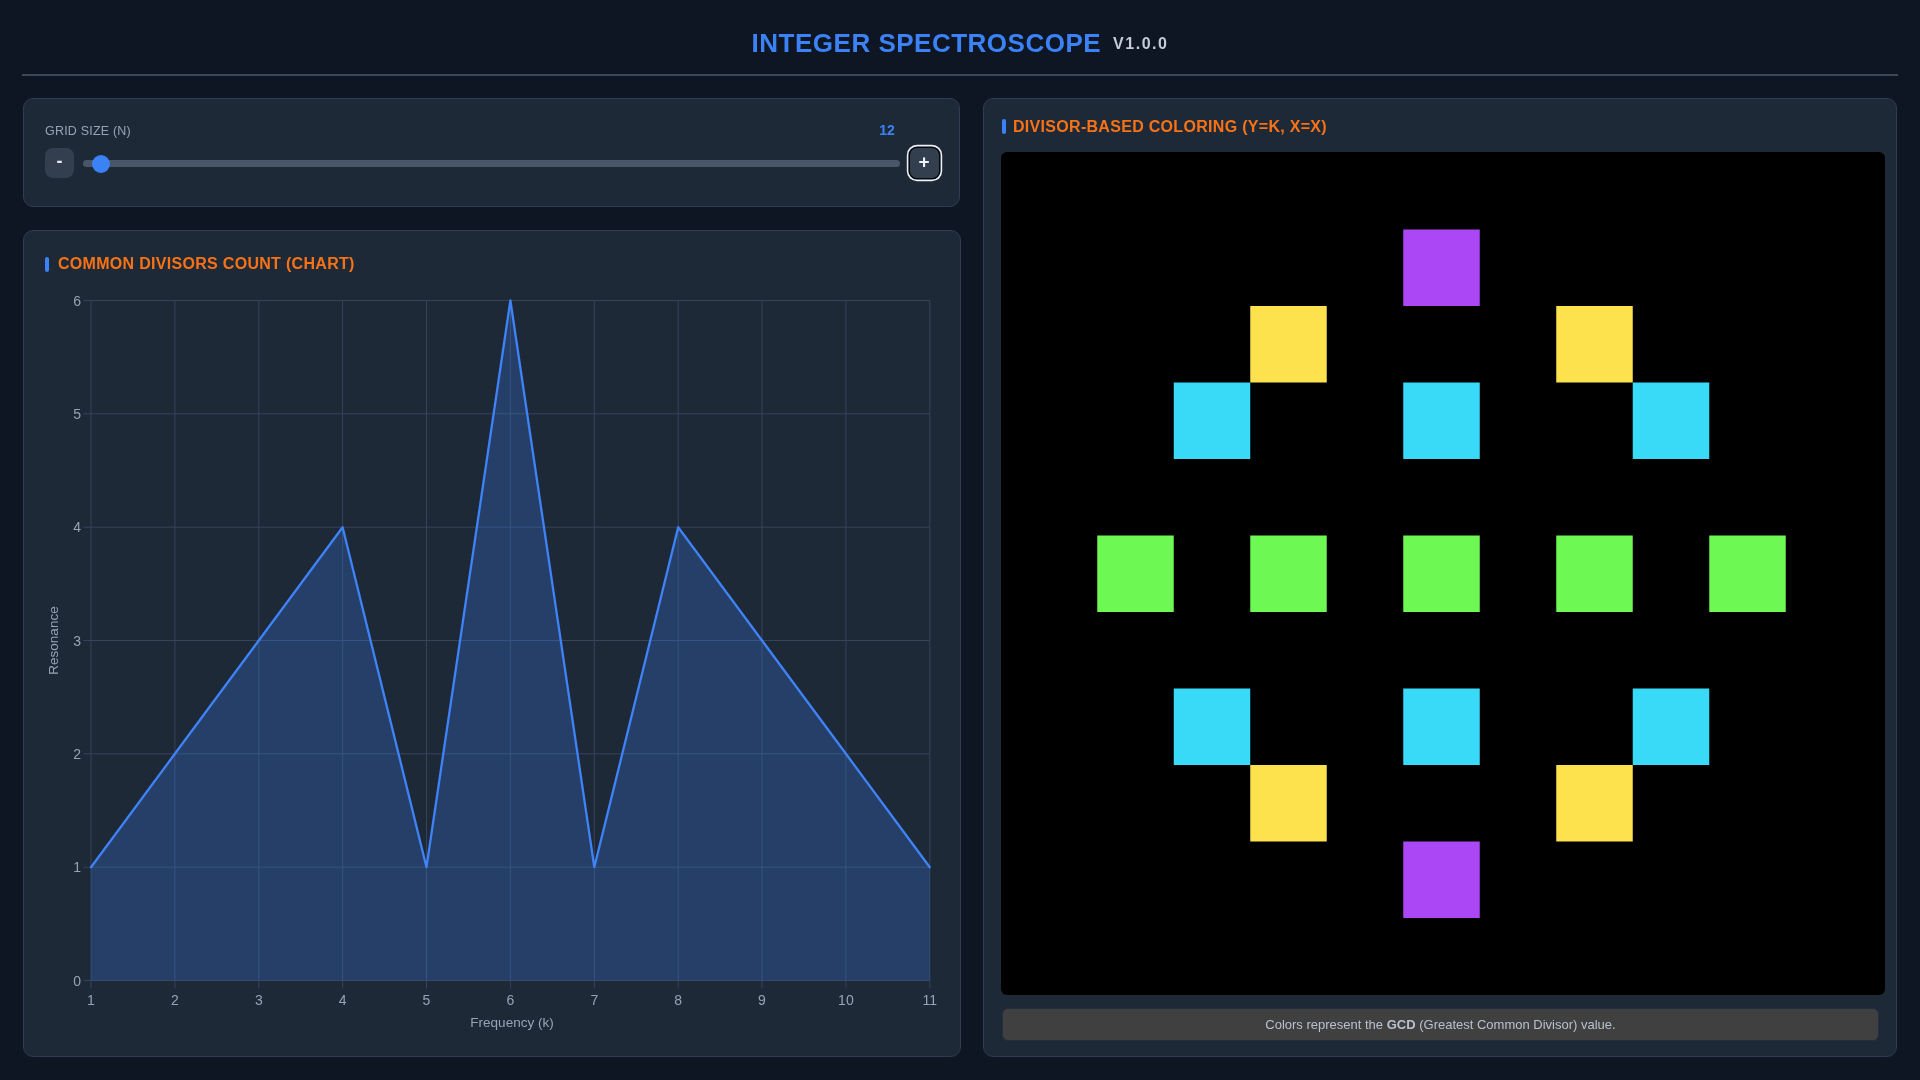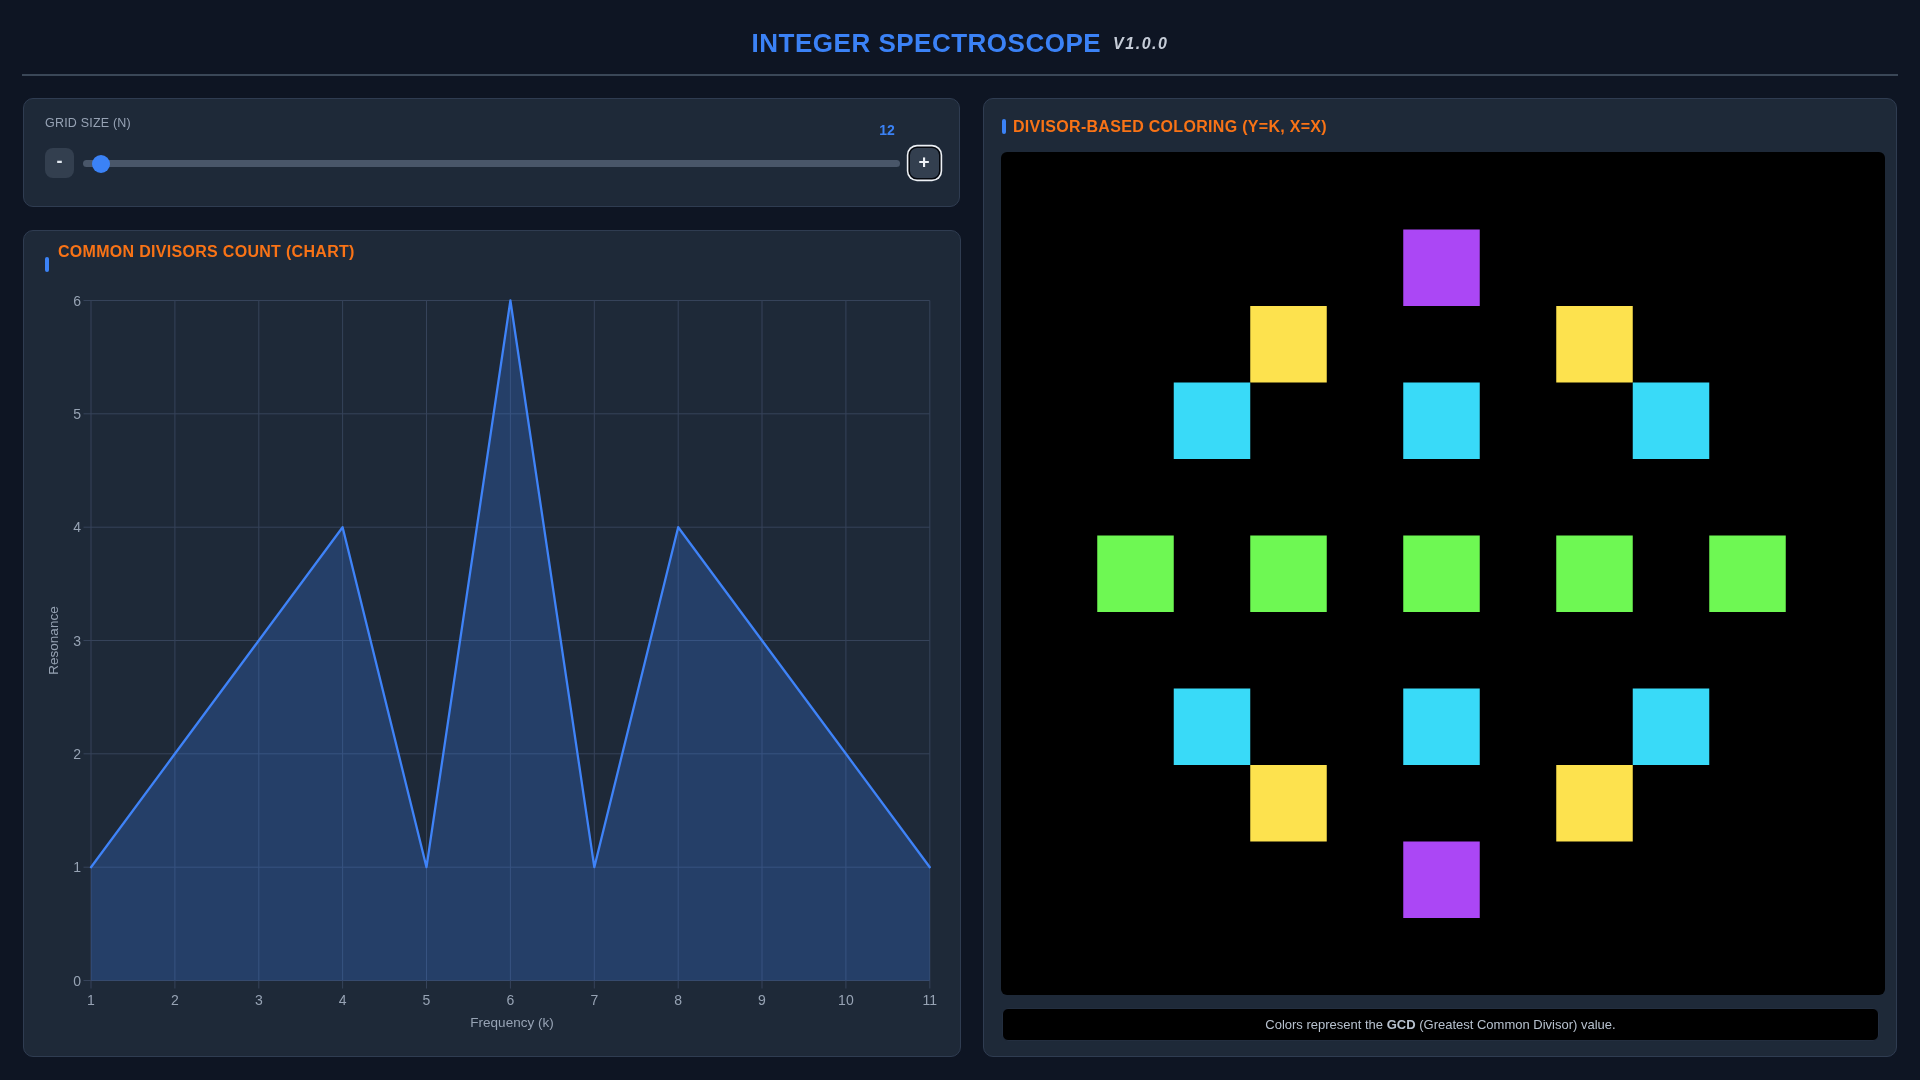--- a/index.html
+++ b/index.html
@@ -9,35 +9,35 @@
   .panel { position:absolute; background:#1e2938; border:1px solid #2f3c51; border-radius:10px; }
   .ptitle { position:absolute; font-weight:bold; color:#f97316; font-size:16px; letter-spacing:0.3px; line-height:19px; }
   .bar { position:absolute; width:4px; height:15px; background:#3b82f6; border-radius:2px; }
 </style>
 </head>
 <body>
 <div id="page">
 
   <div class="abs" id="hdr" style="left:0; top:28px; width:1920px; display:flex; justify-content:center; align-items:center;">
     <span style="font-size:26px; font-weight:bold; color:#3b82f6; letter-spacing:0.5px;">INTEGER SPECTROSCOPE</span>
-      <span style="font-size:16px; font-weight:bold; color:#c5ccd7; letter-spacing:1.5px; margin-left:12px;font-style:italic;">V1.0.0</span>
+      <span style="font-size:16px; font-weight:bold; color:#c5ccd7; letter-spacing:1.5px; margin-left:12px;">V1.0.0</span>
   </div>
   <div class="abs" style="left:22px; top:73.5px; width:1876px; height:2px; background:#3a4757;"></div>
 
   <div class="panel" style="left:23px; top:98px; width:937px; height:109px;"></div>
-  <div class="abs" style="left:45px; top:116px; font-size:12.5px; color:#96a2b4; letter-spacing:0.2px;">GRID SIZE (N)</div>
+  <div class="abs" style="left:45px; top:124px; font-size:12.5px; color:#96a2b4; letter-spacing:0.2px;">GRID SIZE (N)</div>
   <div class="abs" style="left:837px; top:122px; width:100px; text-align:center; font-size:14px; font-weight:bold; color:#3b82f6;">12</div>
   <div class="abs" style="left:45px; top:148px; width:29px; height:30px; background:#333f4f; border-radius:8px; color:#e3e9f0; font-size:18px; font-weight:bold; text-align:center; line-height:27px;">-</div>
   <div class="abs" style="left:83px; top:160px; width:817px; height:7px; background:#495669; border-radius:3.5px;"></div>
   <div class="abs" style="left:92px; top:154.5px; width:18px; height:18px; background:#3b82f6; border-radius:50%;"></div>
   <div class="abs" style="left:909.5px; top:148px; width:29px; height:30px; background:#333f4f; border-radius:7px; color:#eef2f7; font-size:19px; font-weight:bold; text-align:center; line-height:28px; box-shadow:0 0 0 1.6px #04070d, 0 0 0 3.2px #edf1f6;">+</div>
 
   <div class="panel" style="left:23px; top:230px; width:938px; height:827px;"></div>
   <div class="bar" style="left:45px; top:257px;"></div>
-  <div class="ptitle" style="left:58px; top:242px;">COMMON DIVISORS COUNT (CHART)</div>
+  <div class="ptitle" style="left:58px; top:254px;">COMMON DIVISORS COUNT (CHART)</div>
   <svg class="abs" style="left:23px; top:230px;" width="938" height="827" viewBox="0 0 938 827">
 
     <g stroke="#36435a" stroke-width="1">
 
       <line x1="60.5" y1="750.5" x2="906.8" y2="750.5"></line>
       <line x1="60.5" y1="637.2" x2="906.8" y2="637.2"></line>
       <line x1="60.5" y1="523.8" x2="906.8" y2="523.8"></line>
       <line x1="60.5" y1="410.5" x2="906.8" y2="410.5"></line>
       <line x1="60.5" y1="297.2" x2="906.8" y2="297.2"></line>
       <line x1="60.5" y1="183.8" x2="906.8" y2="183.8"></line>
@@ -109,14 +109,14 @@
       <rect x="402.25" y="536.5" width="76.5" height="76.5" fill="#39daf8"></rect>
       <rect x="631.75" y="536.5" width="76.5" height="76.5" fill="#39daf8"></rect>
 
       <rect x="96.25" y="383.5" width="76.5" height="76.5" fill="#6ef853"></rect>
       <rect x="249.25" y="383.5" width="76.5" height="76.5" fill="#6ef853"></rect>
       <rect x="402.25" y="383.5" width="76.5" height="76.5" fill="#6ef853"></rect>
       <rect x="555.25" y="383.5" width="76.5" height="76.5" fill="#6ef853"></rect>
       <rect x="708.25" y="383.5" width="76.5" height="76.5" fill="#6ef853"></rect>
     </g>
   </svg>
-  <div class="abs" style="left:1002px; top:1008px; width:877px; height:33px; background:#000000; border:1px solid #232e3f; border-radius:6px; color:#b7c1ce; font-size:13px; text-align:center; line-height:31px;">Colors represent the <b>GCD</b> (Greatest Common Divisor) value.</div>
+  <div class="abs" style="left:1002px; top:1008px; width:877px; height:33px; background:#404040; border:1px solid #232e3f; border-radius:6px; color:#b7c1ce; font-size:13px; text-align:center; line-height:31px;">Colors represent the <b>GCD</b> (Greatest Common Divisor) value.</div>
 </div>
 
 </body></html>

